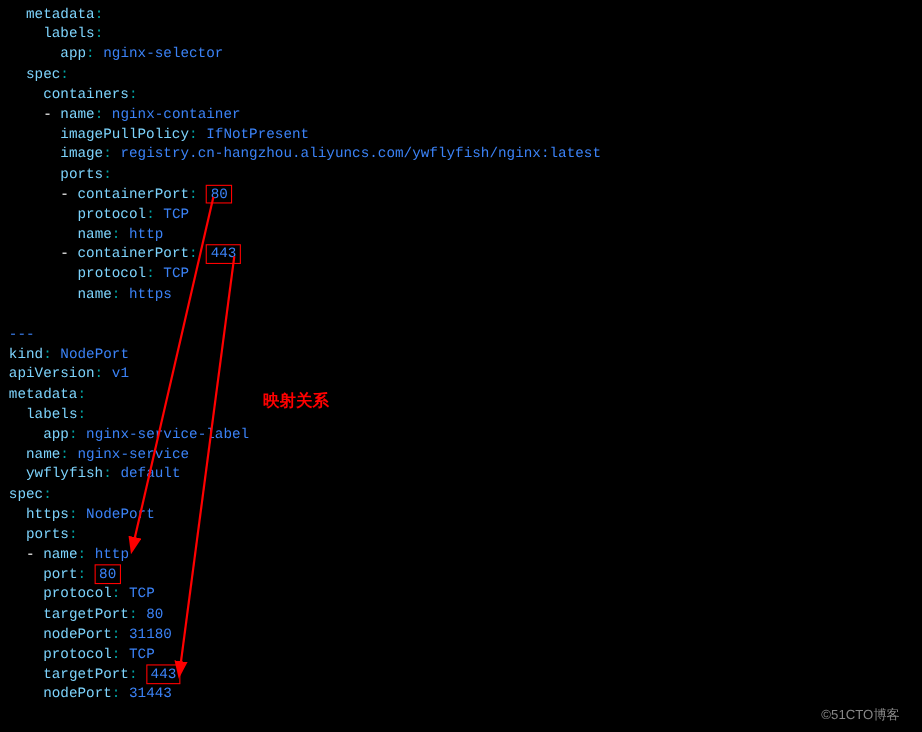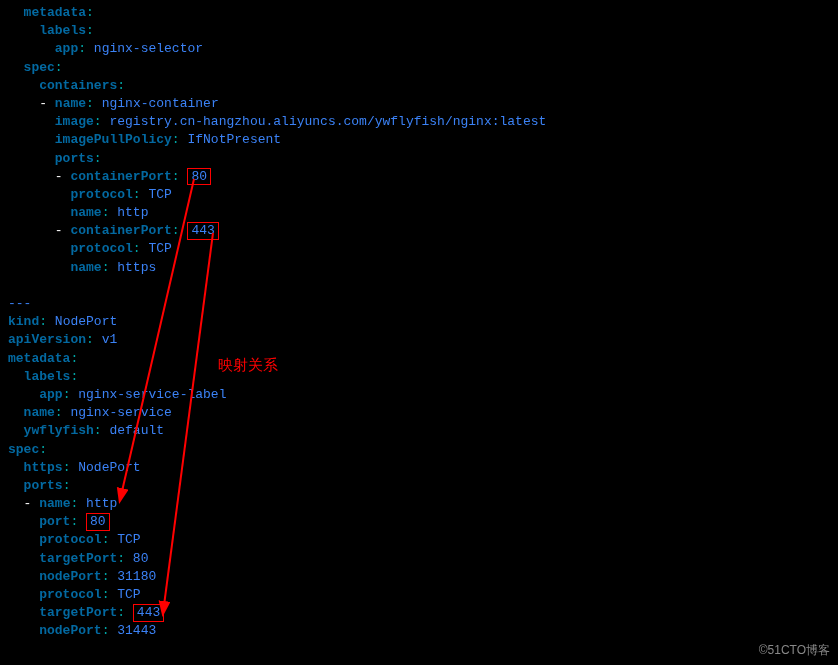--- a/index.html
+++ b/index.html
@@ -9,64 +9,65 @@
     font-size: 13px;
     line-height: 1.4;
     color: #fff;
     padding: 4px 8px;
     width: 838px;
     height: 665px;
     overflow: hidden;
     position: relative;
   }
   .line { white-space: pre; position: relative; }
-  .key { color: #0369a1; font-weight: bold; }       
+  .key { color: #7dd3fc; }       
   .val { color: #3b82f6; }       
   .dash { color: #fff; }
   .colon { color: #00a3a3; }
   .box80, .box443, .box80b, .box443b {
     border: 1.5px solid #ff0000;
     padding: 0 3px;
     display: inline-block;
     line-height: 1.2;
   }
   .annotation {
     position: absolute;
     color: #ff0000;
-    font-weight: normal;
+    font-weight: bold;
     font-size: 15px;
     font-family: "Microsoft YaHei", sans-serif;
+    margin-left: 21px;
   }
   svg.arrows {
     position: absolute;
     top: 0; left: 0;
     width: 838px; height: 665px;
     pointer-events: none;
   }
   .watermark {
     position: absolute;
-    right: 8px;
+    right: 20px;
     bottom: 6px;
     font-size: 12px;
     color: #888;
     font-family: "Microsoft YaHei", sans-serif;
   }
 </style>
 </head>
 <body>
 
 <div class="term">
 <div class="line">  <span class="key">metadata</span><span class="colon">:</span></div>
 <div class="line">    <span class="key">labels</span><span class="colon">:</span></div>
 <div class="line">      <span class="key">app</span><span class="colon">:</span> <span class="val">nginx-selector</span></div>
 <div class="line">  <span class="key">spec</span><span class="colon">:</span></div>
 <div class="line">    <span class="key">containers</span><span class="colon">:</span></div>
 <div class="line">    <span class="dash">-</span> <span class="key">name</span><span class="colon">:</span> <span class="val">nginx-container</span></div>
+<div class="line">      <span class="key">imagePullPolicy</span><span class="colon">:</span> <span class="val">IfNotPresent</span></div>
 <div class="line">      <span class="key">image</span><span class="colon">:</span> <span class="val">registry.cn-hangzhou.aliyuncs.com/ywflyfish/nginx:latest</span></div>
-<div class="line">      <span class="key">imagePullPolicy</span><span class="colon">:</span> <span class="val">IfNotPresent</span></div>
 <div class="line">      <span class="key">ports</span><span class="colon">:</span></div>
 <div class="line">      <span class="dash">-</span> <span class="key">containerPort</span><span class="colon">:</span> <span class="box80"><span class="val">80</span></span></div>
 <div class="line">        <span class="key">protocol</span><span class="colon">:</span> <span class="val">TCP</span></div>
 <div class="line">        <span class="key">name</span><span class="colon">:</span> <span class="val">http</span></div>
 <div class="line">      <span class="dash">-</span> <span class="key">containerPort</span><span class="colon">:</span> <span class="box443"><span class="val">443</span></span></div>
 <div class="line">        <span class="key">protocol</span><span class="colon">:</span> <span class="val">TCP</span></div>
 <div class="line">        <span class="key">name</span><span class="colon">:</span> <span class="val">https</span></div>
 <div class="line"> </div>
 <div class="line"><span class="val">---</span></div>
 <div class="line"><span class="key">kind</span><span class="colon">:</span> <span class="val">NodePort</span></div>

